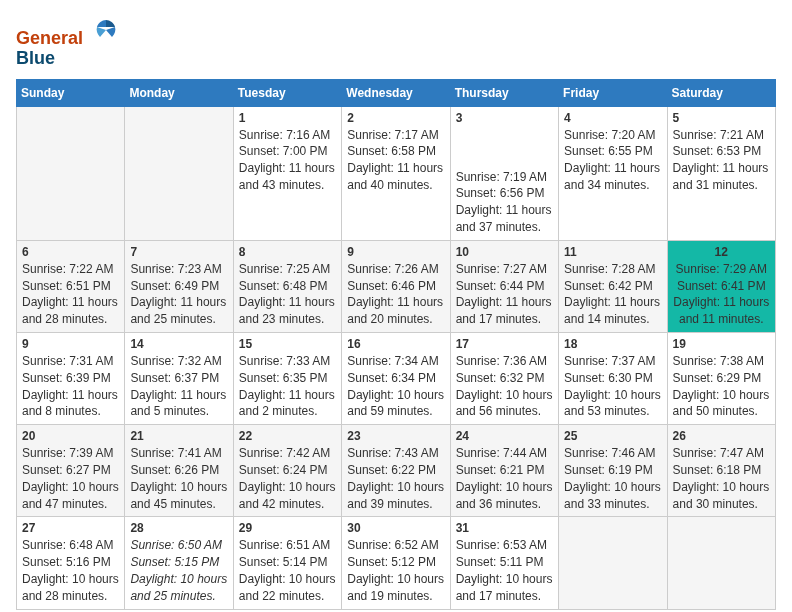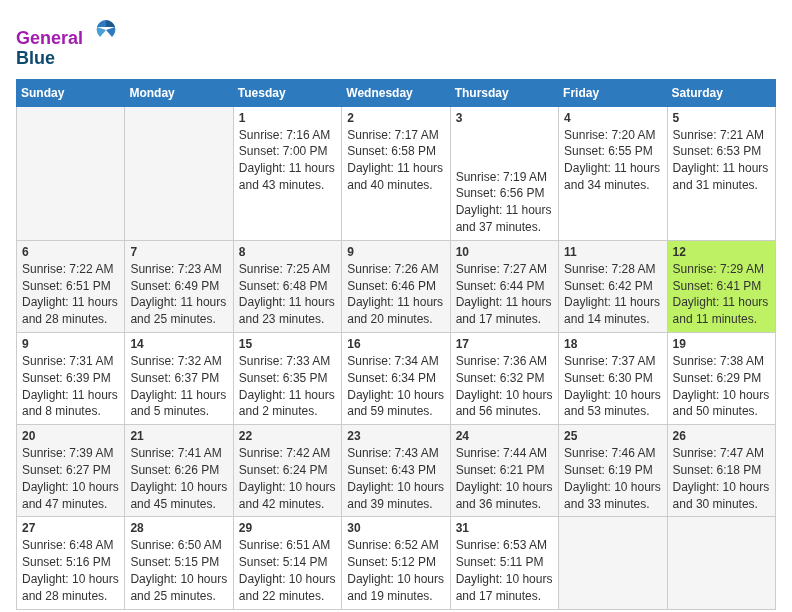--- a/index.html
+++ b/index.html
@@ -20,21 +20,21 @@
       display: flex;
       align-items: center;
     }
     .logo-text {
       font-size: 18px;
       font-weight: bold;
       color: #333;
       line-height: 1.1;
     }
     .logo-text span {
-      color: #a21caf;
+      color: #c2410c;
     }
     .logo-icon {
       width: 28px;
       height: 28px;
       margin-left: 4px;
     }
     .title-area {
       text-align: right;
     }
     .month-title {
@@ -192,21 +192,21 @@
           <div class="day-info" style="white-space: pre-line;">Sunrise: 7:27 AM
 Sunset: 6:44 PM
 Daylight: 11 hours and 17 minutes.</div>
         </td>
         <td style="background-color: rgb(245, 245, 245);">
           <span class="day-num">11</span>
           <div class="day-info" style="white-space: pre-line;">Sunrise: 7:28 AM
 Sunset: 6:42 PM
 Daylight: 11 hours and 14 minutes.</div>
         </td>
-        <td style="background-color: #bef264;">
+        <td style="background-color: #14b8a6; text-align: center;">
           <span class="day-num">12</span>
           <div class="day-info" style="white-space: pre-line;">Sunrise: 7:29 AM
 Sunset: 6:41 PM
 Daylight: 11 hours and 11 minutes.</div>
         </td>
       </tr>
       <tr>
         <td style="background-color: rgb(255, 255, 255);">
           <span class="day-num">9</span>
           <div class="day-info" style="white-space: pre-line;">Sunrise: 7:31 AM
@@ -265,21 +265,21 @@
         </td>
         <td style="background-color: rgb(245, 245, 245);">
           <span class="day-num">22</span>
           <div class="day-info" style="white-space: pre-line;">Sunrise: 7:42 AM
 Sunset: 6:24 PM
 Daylight: 10 hours and 42 minutes.</div>
         </td>
         <td style="background-color: rgb(245, 245, 245);">
           <span class="day-num">23</span>
           <div class="day-info" style="white-space: pre-line;">Sunrise: 7:43 AM
-Sunset: 6:43 PM
+Sunset: 6:22 PM
 Daylight: 10 hours and 39 minutes.</div>
         </td>
         <td style="background-color: rgb(245, 245, 245);">
           <span class="day-num">24</span>
           <div class="day-info" style="white-space: pre-line;">Sunrise: 7:44 AM
 Sunset: 6:21 PM
 Daylight: 10 hours and 36 minutes.</div>
         </td>
         <td style="background-color: rgb(245, 245, 245);">
           <span class="day-num">25</span>
@@ -296,21 +296,21 @@
       </tr>
       <tr>
         <td style="background-color: rgb(255, 255, 255);">
           <span class="day-num">27</span>
           <div class="day-info" style="white-space: pre-line;">Sunrise: 6:48 AM
 Sunset: 5:16 PM
 Daylight: 10 hours and 28 minutes.</div>
         </td>
         <td style="background-color: rgb(255, 255, 255);">
           <span class="day-num">28</span>
-          <div class="day-info" style="white-space: pre-line;">Sunrise: 6:50 AM
+          <div class="day-info" style="white-space: pre-line; font-style: italic;">Sunrise: 6:50 AM
 Sunset: 5:15 PM
 Daylight: 10 hours and 25 minutes.</div>
         </td>
         <td style="background-color: rgb(255, 255, 255);">
           <span class="day-num">29</span>
           <div class="day-info" style="white-space: pre-line;">Sunrise: 6:51 AM
 Sunset: 5:14 PM
 Daylight: 10 hours and 22 minutes.</div>
         </td>
         <td style="background-color: rgb(255, 255, 255);">

